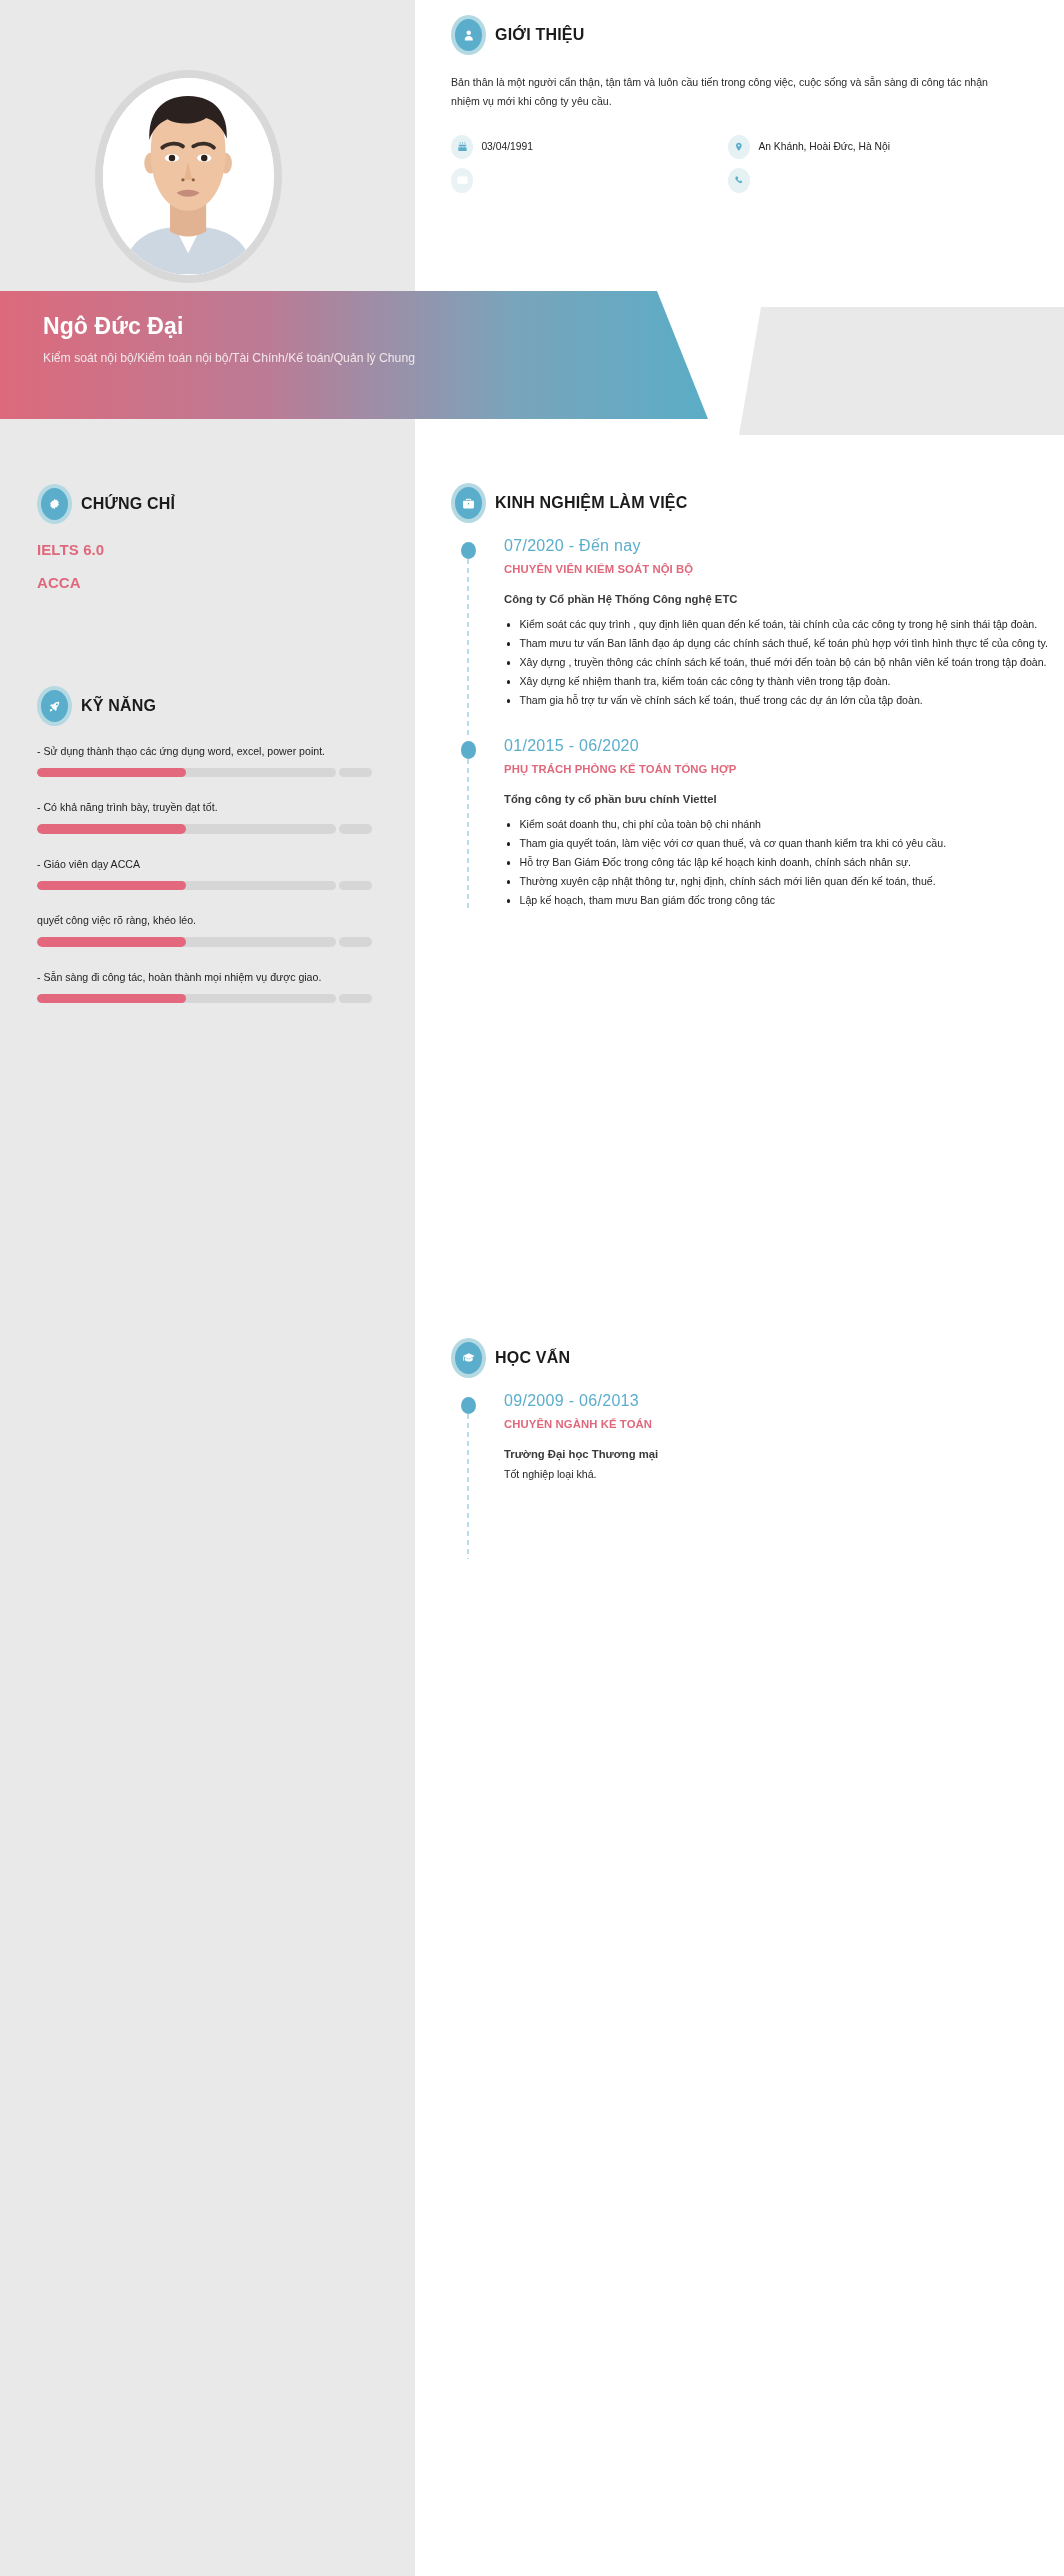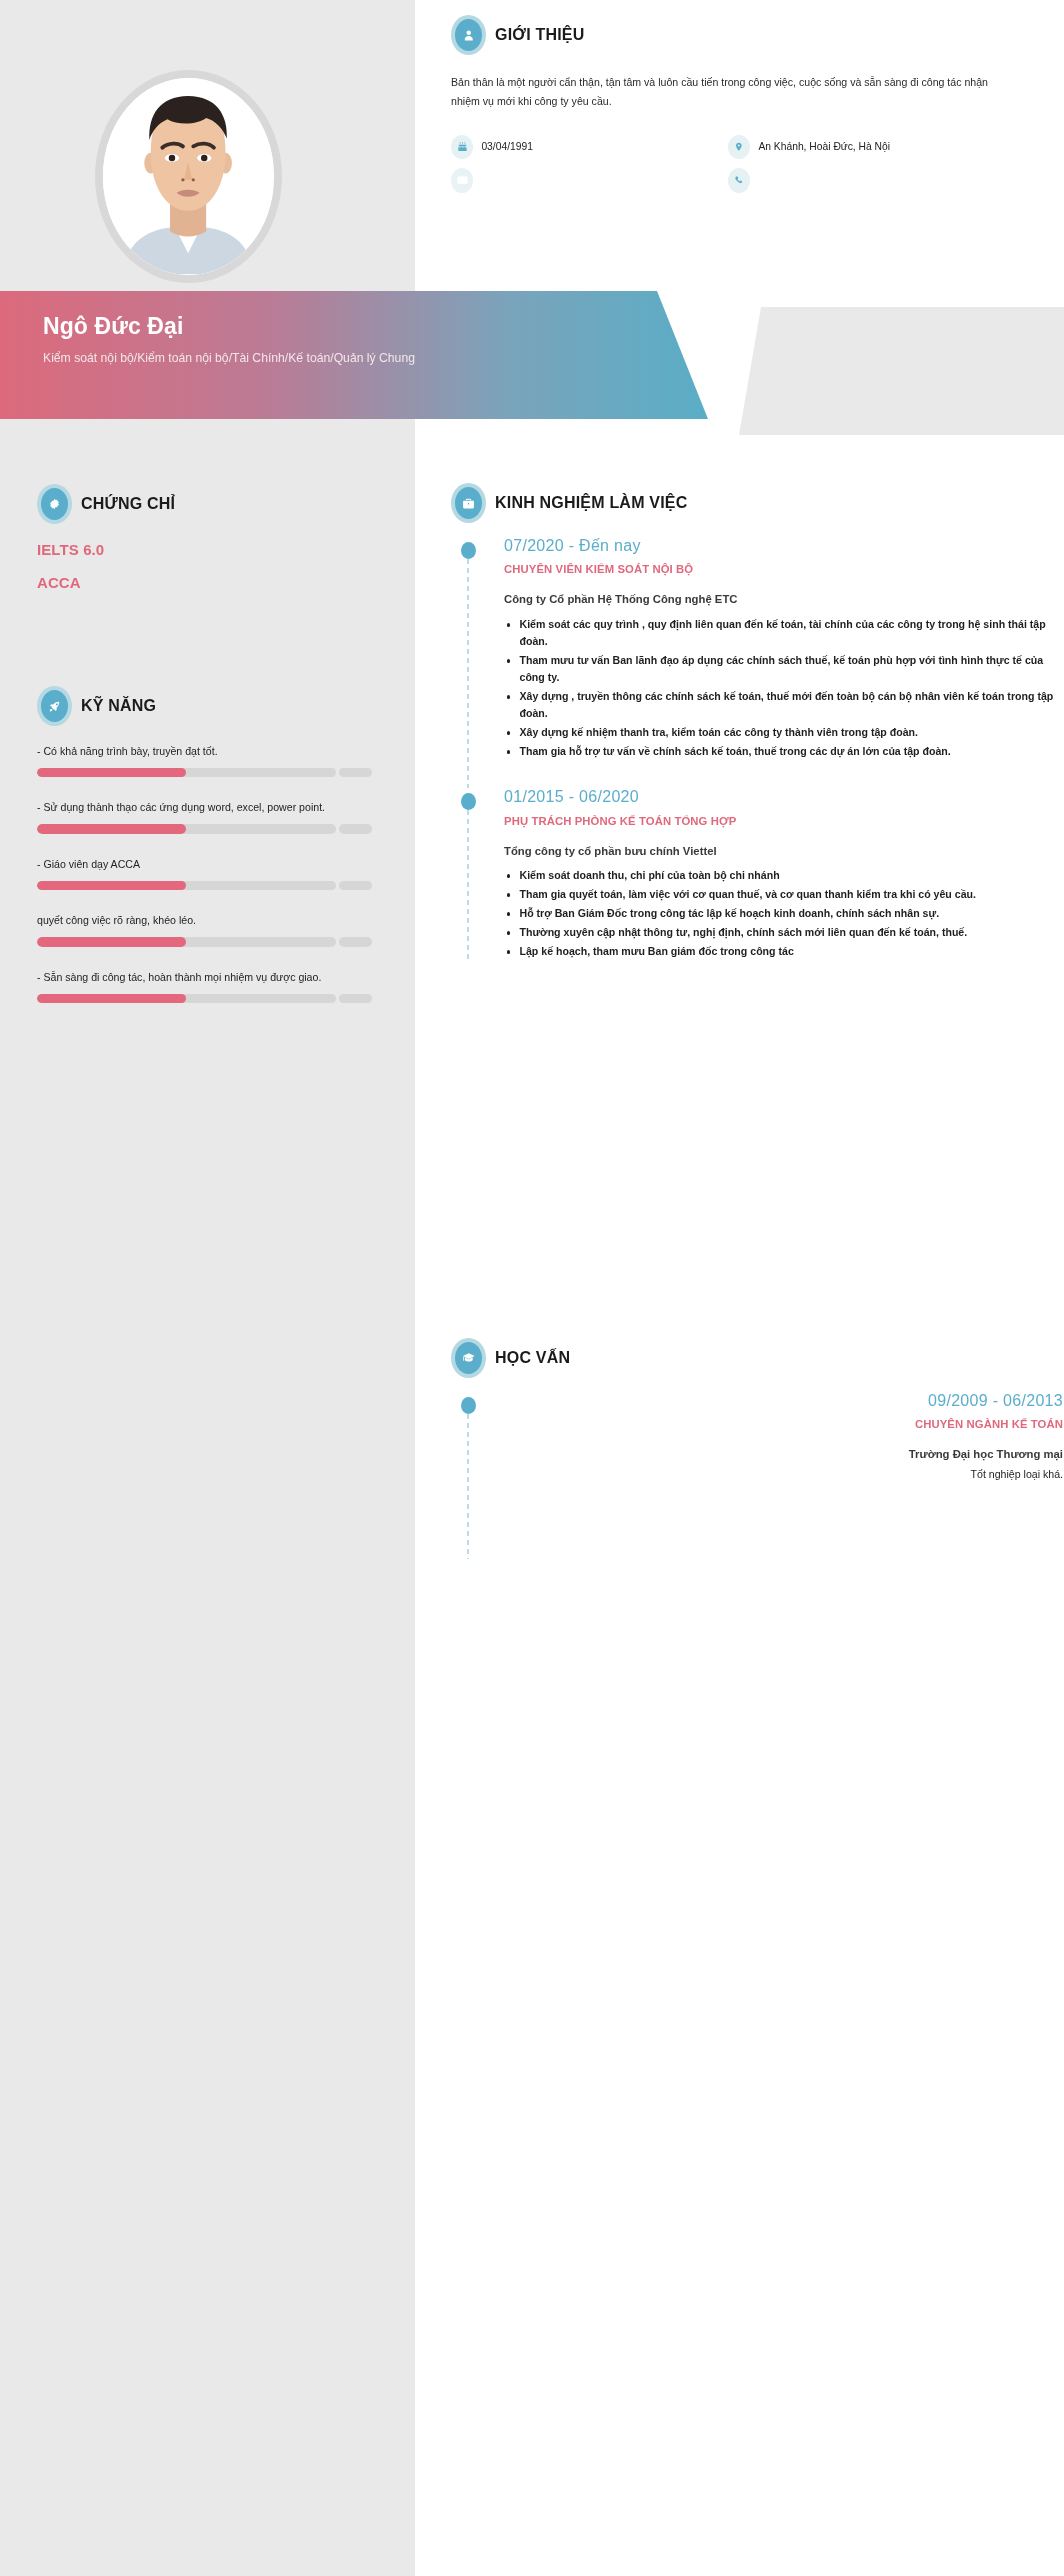--- a/index.html
+++ b/index.html
@@ -217,21 +217,20 @@
   }
   .tl-org {
     margin-top: 18px;
     color: #3a3a3a;
     font-size: 11.3px;
     font-weight: 700;
   }
   .tl-bullets {
     margin-top: 10.3px;
     list-style: none;
-    font-weight: bold;
   }
   .tl-bullets li {
     position: relative;
     padding-left: 15.5px;
     font-size: 10.6px;
     line-height: 1.62;
     color: #1f1f1f;
     margin-bottom: 1.9px;
   }
   .tl-bullets li::before {
@@ -391,30 +390,30 @@
             <path d="M20.6 3.4c-3.6-.4-7.1 1-9.5 3.4l-1.6 1.6-3.3-.6-2.6 2.6 3.4 1.5c-.3.9-.4 1.6-.4 1.6l3.9 3.9s.7-.1 1.6-.4l1.5 3.4 2.6-2.6-.6-3.3 1.6-1.6c2.4-2.4 3.8-5.9 3.4-9.5zM15.4 9.6a1.8 1.8 0 1 1 2.5-2.5 1.8 1.8 0 0 1-2.5 2.5z"></path>
             <path d="M4.6 17.1c-1.1 1.1-1.4 4.3-1.4 4.3s3.2-.3 4.3-1.4c.8-.8.8-2.1 0-2.9-.8-.8-2.1-.8-2.9 0z"></path>
           </svg>
         </span>
       </span>
       <span class="sec-title">KỸ NĂNG</span>
     </div>
 
     <div class="skill-list">
       <div class="skill-item">
-        <div class="skill-label">- Có khả năng trình bày, truyền đạt tốt.</div>
+        <div class="skill-label">- Sử dụng thành thạo các ứng dụng word, excel, power point.</div>
         <div class="bar-row">
           <div class="bar-track">
               <div class="bar-fill" style="width:50%"></div>
             </div>
           <div class="bar-tail"></div>
         </div>
       </div>
       <div class="skill-item">
-        <div class="skill-label">- Sử dụng thành thạo các ứng dụng word, excel, power point.</div>
+        <div class="skill-label">- Có khả năng trình bày, truyền đạt tốt.</div>
         <div class="bar-row">
           <div class="bar-track">
               <div class="bar-fill" style="width:50%"></div>
             </div>
           <div class="bar-tail"></div>
         </div>
       </div>
       <div class="skill-item">
         <div class="skill-label">- Giáo viên dạy ACCA</div>
         <div class="bar-row">
@@ -488,21 +487,21 @@
           <li>Thường xuyên cập nhật thông tư, nghị định, chính sách mới liên quan đến kế toán, thuế.</li>
           <li>Lập kế hoạch, tham mưu Ban giám đốc trong công tác</li>
         </ul>
       </div>
 
     </div>
   </div>
 
   <div class="clip-mask"></div>
 
-  <div class="tl-sec" style="top:1338px;text-align:right;">
+  <div class="tl-sec" style="top:1338px;">
     <div class="sec-head">
       <span class="sec-badge">
         <span class="sec-badge-in">
           <svg width="13.5" height="13.5" viewBox="0 0 24 24" fill="#ffffff">
             <path d="M12 4L1.5 9 12 14l10.5-5L12 4z"></path>
             <path d="M5 11.3v4.1c0 1.9 3.1 3.4 7 3.4s7-1.5 7-3.4v-4.1L12 15l-7-3.7z"></path>
             <path d="M2.2 10v7.4h1.3V10z"></path>
           </svg>
         </span>
       </span>

